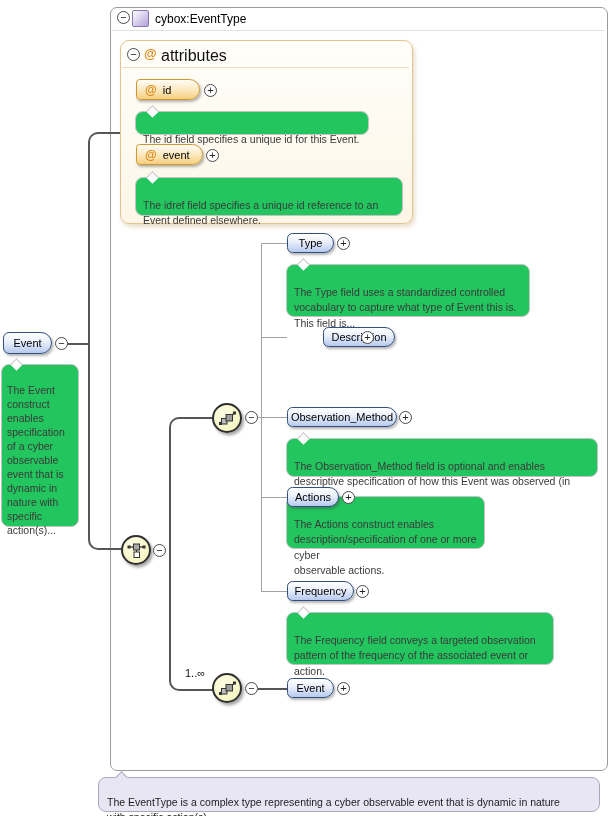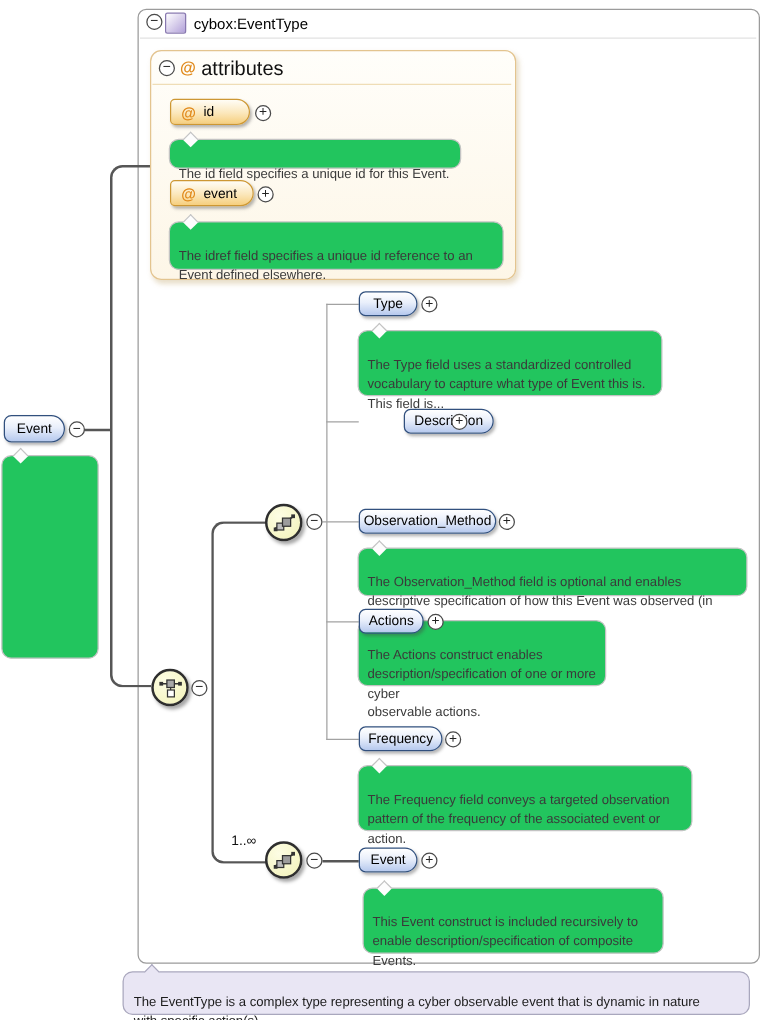--- a/index.html
+++ b/index.html
@@ -100,21 +100,31 @@
   <div class="doc" style="left:135px;top:177px;width:268px;height:39px;">
     <i class="notch"></i><span>The idref field specifies a unique id reference to an
 Event defined elsewhere.</span>
   </div>
 
   <div class="pill pill-blue" style="left:3px;top:332px;width:49px;height:22px;">
     <span>Event</span>
   </div>
   <span class="toggle" style="left:55px;top:337px;">−</span>
   <div class="doc" style="left:1px;top:364px;width:78px;height:163px;line-height:14px;padding:4px 5px;">
-    <i class="notch" style="left:10px;"></i>
+    <i class="notch" style="left:10px;"></i><span>The Event
+construct
+enables
+specification
+of a cyber
+observable
+event that is
+dynamic in
+nature with
+specific
+action(s)...</span>
   </div>
 
   <div class="group" style="left:121px;top:535px;">
     <svg width="19" height="19" viewBox="0 0 19 19">
       <line x1="1.5" y1="6" x2="17.5" y2="6" stroke="#333" stroke-width="1.3"></line>
       <rect x="0.5" y="4.5" width="3" height="3" fill="#333"></rect>
       <rect x="15.5" y="4.5" width="3" height="3" fill="#333"></rect>
       <rect x="6.5" y="3" width="6" height="6" fill="#a8a8a8" stroke="#333"></rect>
       <line x1="9.5" y1="9" x2="9.5" y2="11" stroke="#333"></line>
       <rect x="7" y="11" width="5.5" height="5.5" fill="#ffffff" stroke="#333"></rect>
@@ -196,24 +206,19 @@
       <rect x="8" y="5.5" width="6.5" height="6.5" fill="#9c9c9c" stroke="#333"></rect>
     </svg>
   </div>
   <span class="toggle" style="left:245px;top:682px;">−</span>
   <div class="hline" style="left:258px;top:688px;width:29px;"></div>
 
   <div class="pill pill-blue" style="left:287px;top:678px;width:47px;height:20px;">
     <span>Event</span>
   </div>
   <span class="toggle" style="left:337px;top:682px;">+</span>
-  <div class="doc" style="left:290px;top:710px;width:241px;height:53px;">
-    <i class="notch"></i><span>This Event construct is included recursively to
-enable description/specification of composite
-Events.</span>
-  </div>
 
   <div class="doc doc-footer" style="left:98px;top:777px;width:502px;height:35px;">
     <i class="notch"></i><span>The EventType is a complex type representing a cyber observable event that is dynamic in nature
 with specific action(s)...</span>
   </div>
 
 </div>
 
 </body></html>

